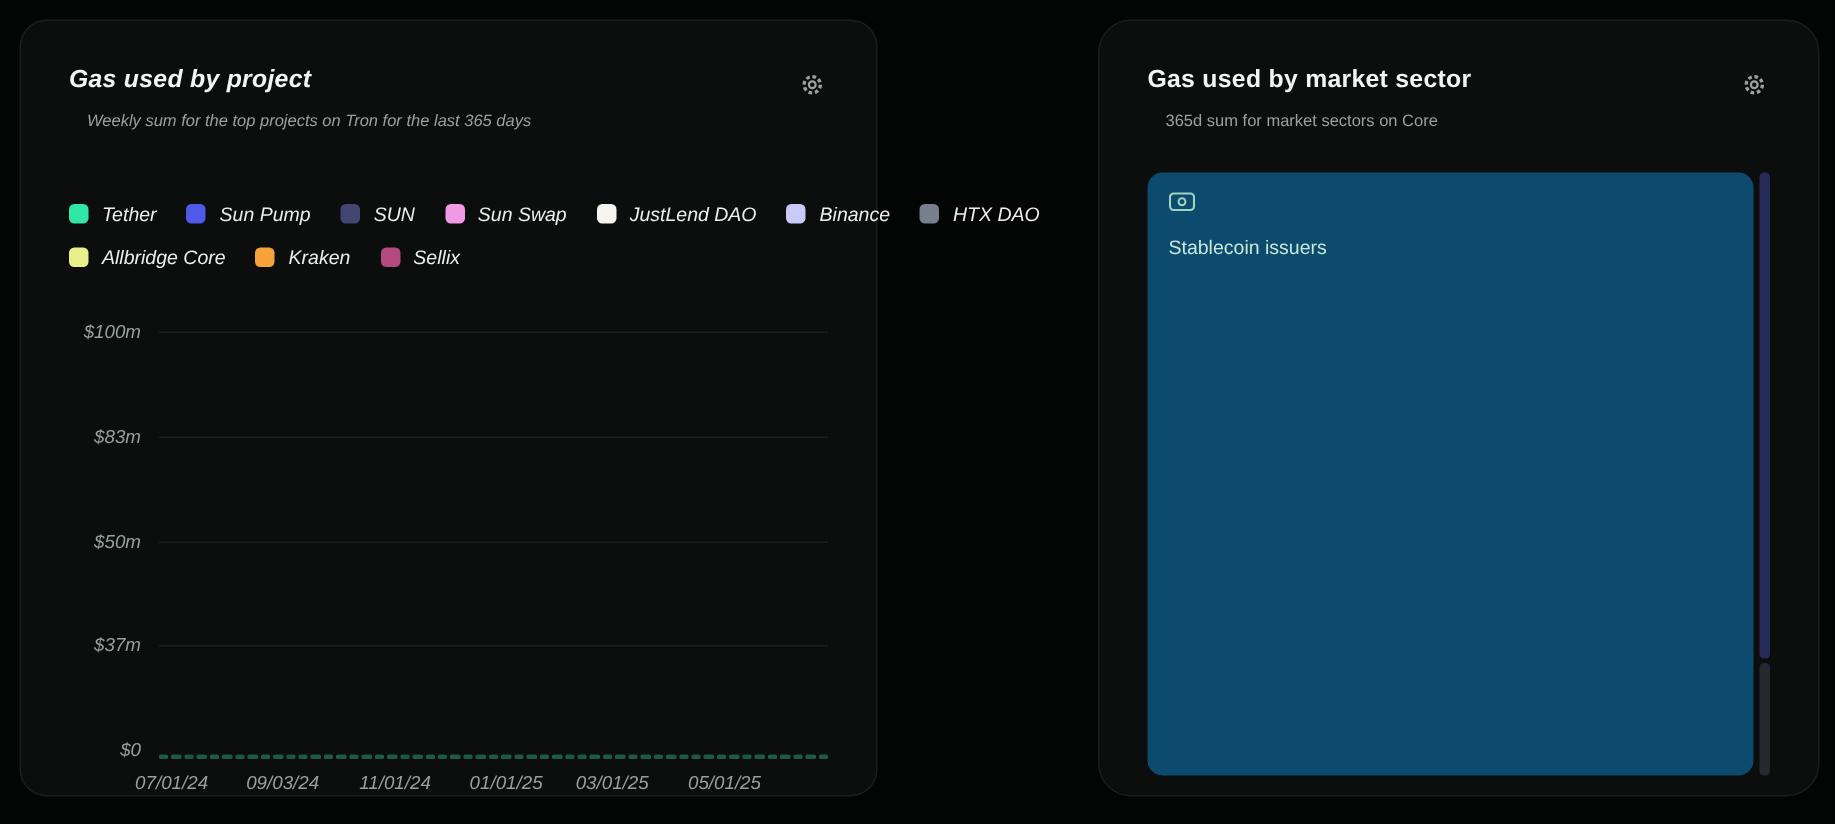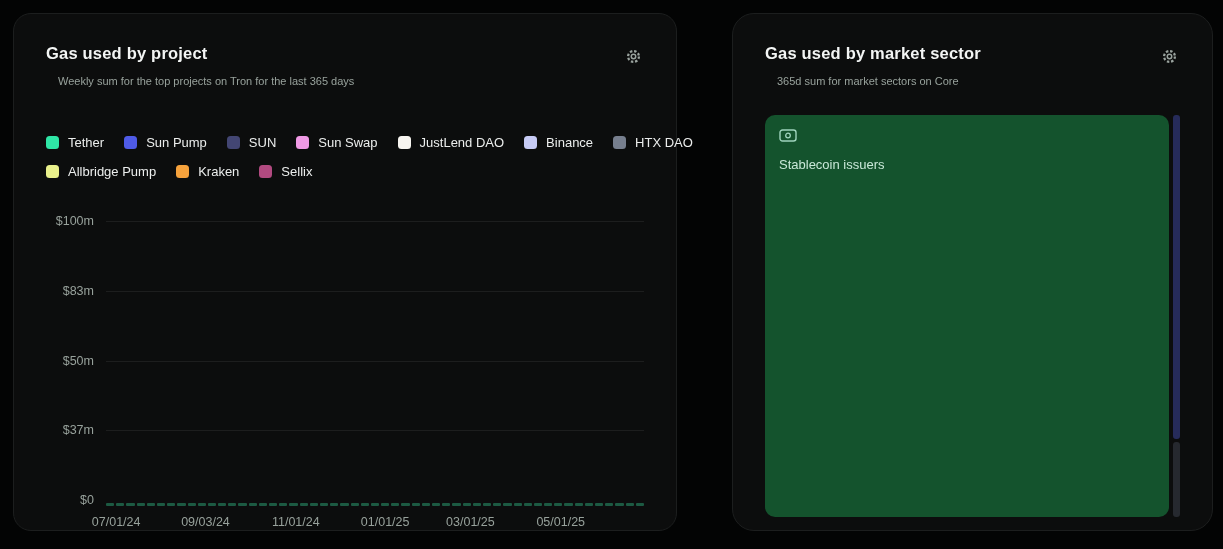--- a/index.html
+++ b/index.html
@@ -7,21 +7,21 @@
   body {
     width:1223px; height:549px; position:relative; overflow:hidden;
     background:#030404;
     font-family:"Liberation Sans", sans-serif;
   }
   .card {
     position:absolute; top:13px; height:518px;
     background:#0c0d0d; border:1px solid #1c1e1e; border-radius:18px;
     padding:30px 32px 24px;
   }
-  .card-left { left:13px; width:664px; }
+  .card-left { left:13px; width:572px;font-style:italic; }
   .card-right { left:732px; width:481px;border-radius:22px; }
 
   .card-header { display:flex; justify-content:space-between; align-items:flex-start; }
   .card-title { margin:0 0 9px; font-size:16.5px; font-weight:700; color:#f3f5f4; letter-spacing:.2px; }
   .card-subtitle { margin:12px; font-size:11px; color:#98a29c; }
   .gear-btn { background:none; border:none; padding:2px; margin-top:2px; cursor:pointer; color:#9aa39e; line-height:0; }
 
   .legend { margin-top:36px; display:flex; flex-wrap:wrap; column-gap:20px; row-gap:14px; width:660px; }
   .legend-item { display:flex; align-items:center; gap:9px; font-size:13px; color:#eceeed; cursor:pointer; }
   .swatch { width:13px; height:13px; border-radius:3.5px; flex:none; }
@@ -89,21 +89,21 @@
       <div class="legend-item">
         <span class="swatch" style="background: rgb(199, 203, 245);"></span>
         <span>Binance</span>
       </div>
       <div class="legend-item">
         <span class="swatch" style="background: rgb(119, 127, 142);"></span>
         <span>HTX DAO</span>
       </div>
       <div class="legend-item">
         <span class="swatch" style="background: rgb(233, 240, 139);"></span>
-        <span>Allbridge Pump</span>
+        <span>Allbridge Core</span>
       </div>
       <div class="legend-item">
         <span class="swatch" style="background: rgb(246, 162, 60);"></span>
         <span>Kraken</span>
       </div>
       <div class="legend-item">
         <span class="swatch" style="background: rgb(178, 74, 128);"></span>
         <span>Sellix</span>
       </div>
     </div>
@@ -388,21 +388,21 @@
     </div>
     <button class="gear-btn" aria-label="chart settings">
       <svg width="17" height="17" viewBox="0 0 16 16">
         <circle cx="8" cy="8" r="5.1" fill="none" stroke="currentColor" stroke-width="2.1" stroke-dasharray="2.3 1.7"></circle>
         <circle cx="8" cy="8" r="2.1" fill="none" stroke="currentColor" stroke-width="1.4"></circle>
       </svg>
     </button>
   </div>
 
   <div class="treemap">
-    <div class="tm-main" id="tm-main" style="background: #14532d;">
+    <div class="tm-main" id="tm-main" style="background: #0c4a6e;">
       <span class="tm-icon" id="tm-icon">
         <svg width="18" height="13" viewBox="0 0 18 13">
           <rect x="1" y="1" width="16" height="11" rx="2.5" fill="none" stroke="#9fd4bd" stroke-width="1.4"></rect>
           <circle cx="9" cy="6.5" r="2.3" fill="none" stroke="#9fd4bd" stroke-width="1.3"></circle>
         </svg>
       </span>
       <div class="tm-label" id="tm-label" style="color: rgb(201, 232, 216);">Stablecoin issuers</div>
     </div>
     <div class="tm-side">
       <div class="tm-strip" id="tm-strip-1" style="height: 80.5%; background: rgb(38, 43, 90);"></div>

